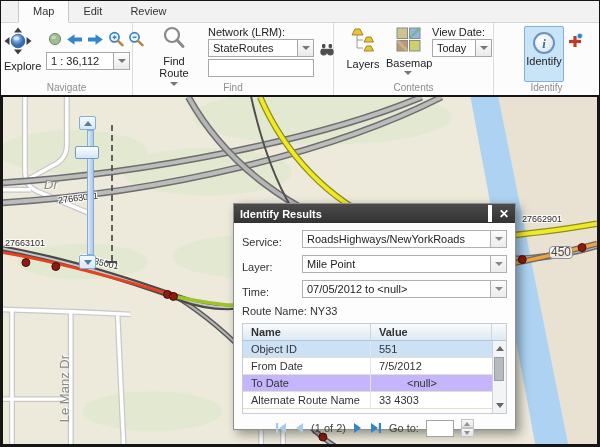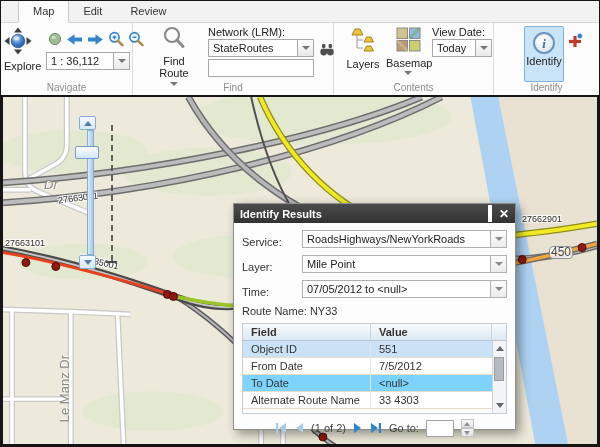--- a/index.html
+++ b/index.html
@@ -104,21 +104,21 @@
   .routename { font-size:11px; color:#333; margin:2px 0 6px 0; }
   .itable { border:1px solid #c5ccd4; position:relative; }
   .ithead { height:17px; background:linear-gradient(#f8fbfd,#dcE9f3); border-bottom:1px solid #b9c6d2;
             display:flex; font-size:11px; font-weight:bold; color:#333; }
   .ithead .c1 { width:128px; padding:2px 0 0 8px; border-right:1px solid #ccd5dd; }
   .ithead .c2 { flex:1; padding:2px 0 0 8px; border-right:1px solid #ccd5dd; }
   .ithead .c3 { width:14px; }
   .itbody { height:72px; overflow:hidden; position:relative; }
   .irow { height:17px; display:flex; font-size:11px; color:#333; border-bottom:1px solid #e6ddcd;
           background:#fff; }
-  .irow.alt { background:#7dd3fc; }
+  .irow.alt { background:#c4b5fd;gap:28px; }
   .irow.selected { background:#cbe2f6; }
   .irow .c1 { width:128px; padding:2px 1px 0 8px; border-right:1px solid #e0e6ec; }
   .irow .c2 { flex:1; padding:2px 0 0 8px; }
   .iscroll { position:absolute; right:0; top:0; bottom:0; width:14px; background:#f3f4f6;
              border-left:1px solid #ccd2d8; }
   .iscroll .sarrow { position:absolute; left:3px; width:0; height:0;
                      border-left:4px solid transparent; border-right:4px solid transparent; }
   .iscroll .up { top:5px; border-bottom:5px solid #666; }
   .iscroll .dn { bottom:5px; border-top:5px solid #666; }
   .iscroll .thumb { position:absolute; left:1px; top:16px; width:10px; height:24px;
@@ -412,21 +412,21 @@
                 </div>
             </div>
           </div>
           <div class="routename">
             <span>Route Name:</span>
             <span>NY33</span>
           </div>
 
           <div class="itable">
             <div class="ithead">
-              <div class="c1">Field</div>
+              <div class="c1">Name</div>
               <div class="c2">Value</div>
               <div class="c3"></div>
             </div>
             <div class="itbody">
               <div class="irow selected">
                 <div class="c1">Object ID</div>
                 <div class="c2">551</div>
               </div>
               <div class="irow">
                 <div class="c1">From Date</div>

